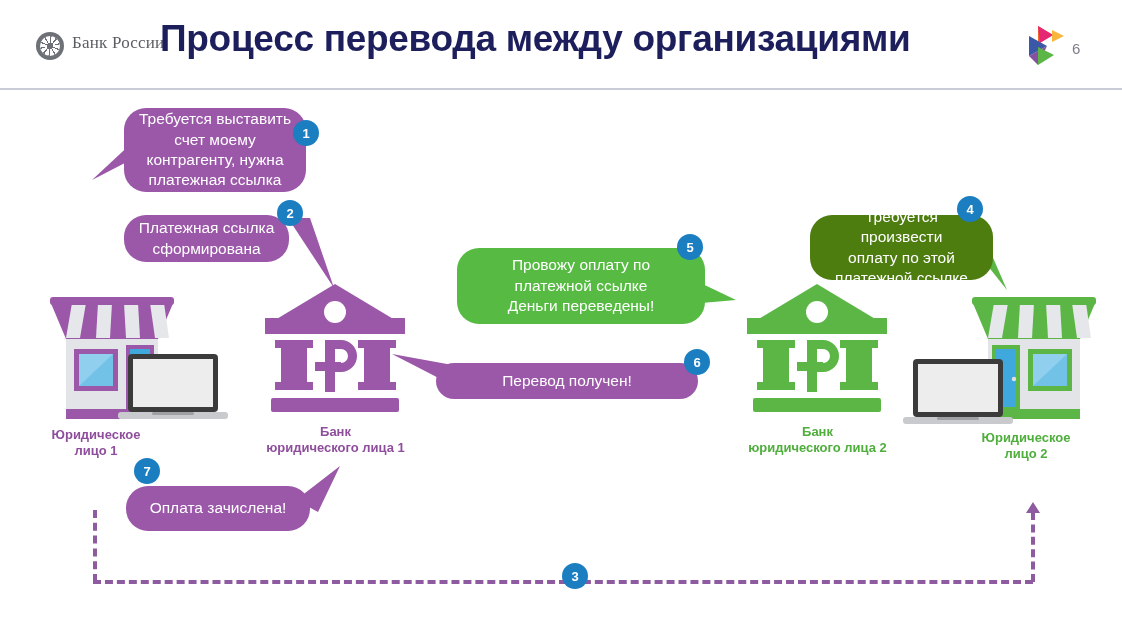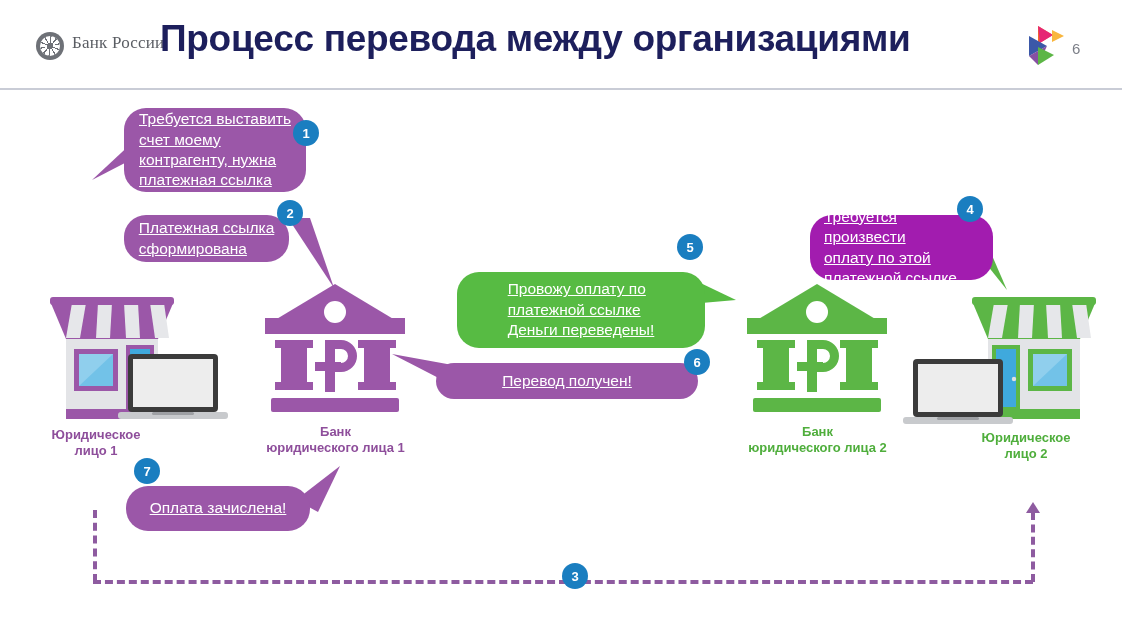--- a/index.html
+++ b/index.html
@@ -55,31 +55,30 @@
   .page-num{
     position:absolute;left:1072px;top:40px;font-size:15px;color:#7b7e87;
   }
 
   
   .bubble{
     position:absolute;
     border-radius:22px;
     color:#ffffff;
     display:flex;align-items:center;justify-content:center;
-    text-align:left;
+    text-align:center;
     font-size:15.5px;
     line-height:1.32;
     padding:12px 14px;
     box-sizing:border-box;
     z-index:6;
-    text-decoration:underline;
   }
   .bubble.purple{background:#9b57a8;}
-  .bubble.green{background:#a21caf;}
-  .bubble.green-bright{background:#57bb43;margin-top:24px;}
+  .bubble.green{background:#4d7c0f;}
+  .bubble.green-bright{background:#57bb43;}
 
   .tail{position:absolute;z-index:5;}
 
   .badge{
     position:absolute;
     width:26px;height:26px;border-radius:50%;
     background:#1a7ec0;color:#fff;
     font-size:13px;font-weight:bold;
     display:flex;align-items:center;justify-content:center;
     z-index:9;

